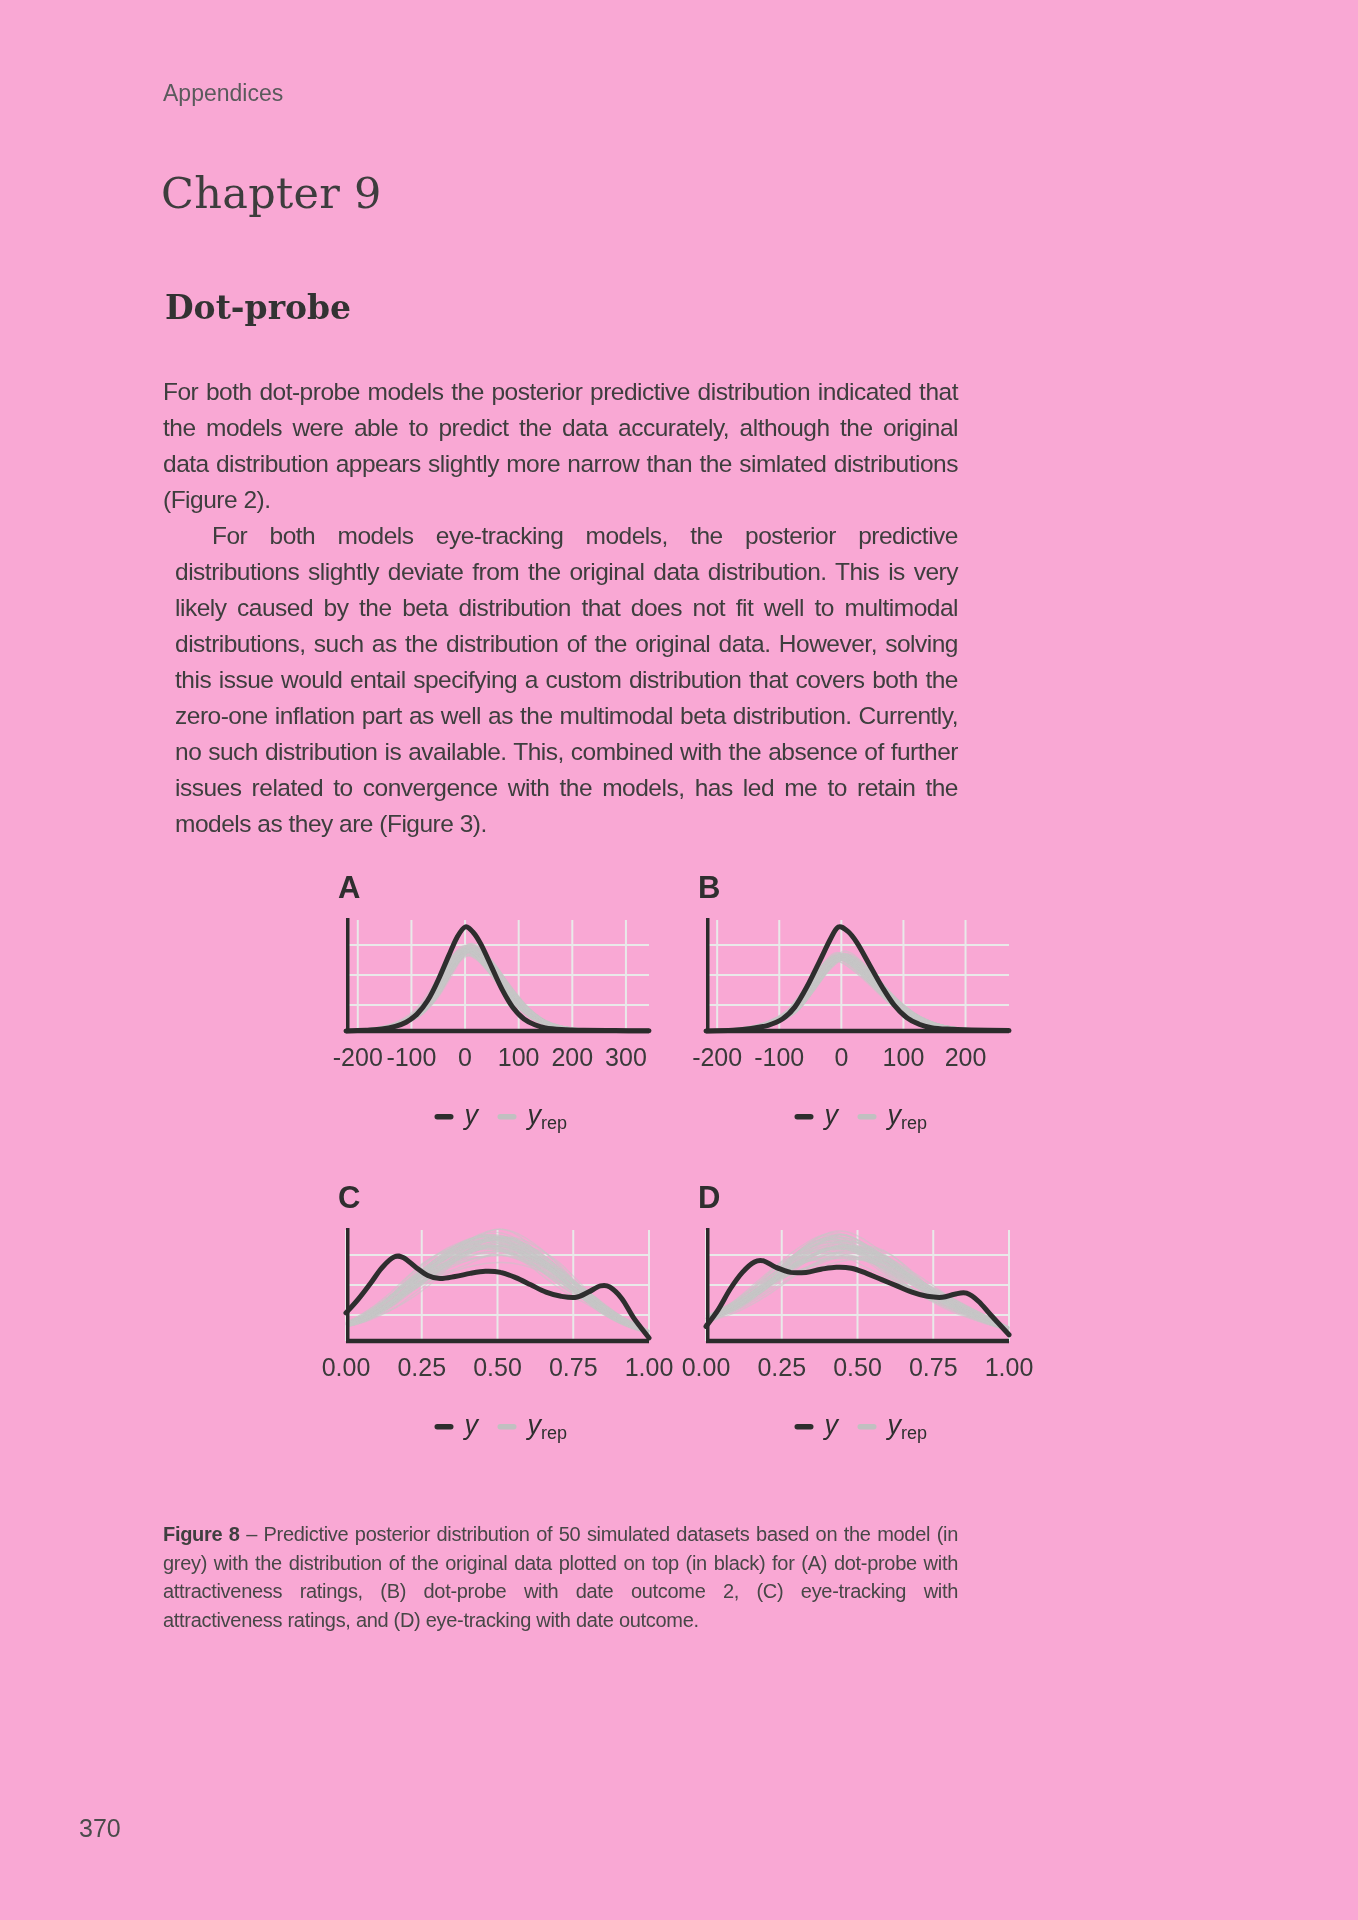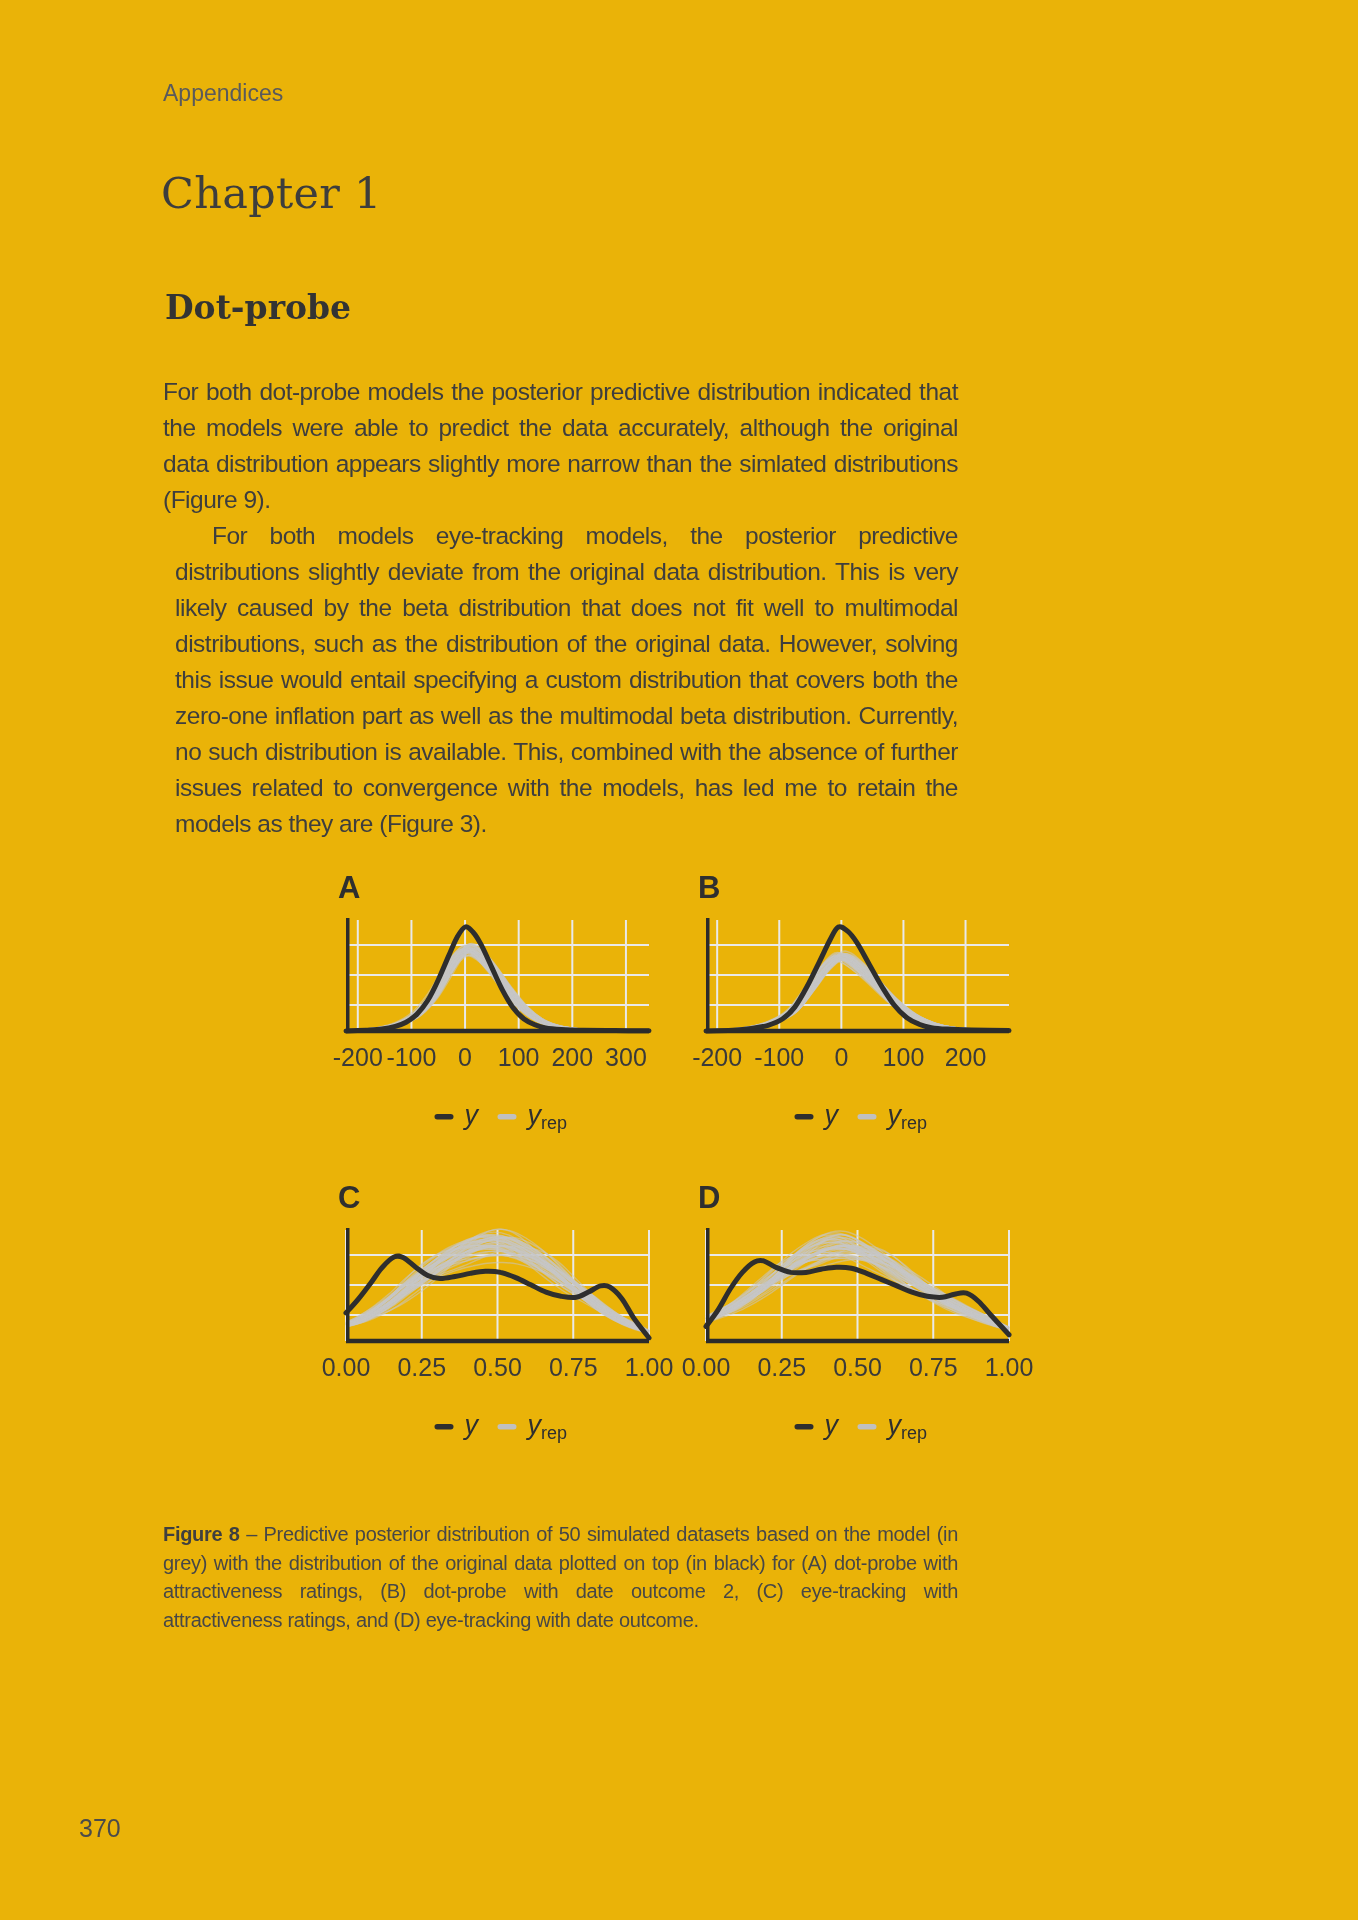--- a/index.html
+++ b/index.html
@@ -1,16 +1,16 @@
 <!DOCTYPE html>
 <html><head>
 <meta charset="utf-8">
 <style>
   html,body{margin:0;padding:0;background:#ffffff;}
-  .page{position:relative;width:1358px;height:1920px;background:#eab308;overflow:hidden;
+  .page{position:relative;width:1358px;height:1920px;background:#f9a8d4;overflow:hidden;
         font-family:"Liberation Sans",sans-serif;color:#3e3e3e;}
   .running-header{position:absolute;left:163px;top:80px;font-size:23px;color:#5a5a5c;}
   .chapter-title{position:absolute;left:161px;top:168px;margin:0;
         font-family:"DejaVu Serif","Liberation Serif",serif;font-weight:500;
         font-size:43px;color:#3d3d3d;letter-spacing:.3px;}
   .section-title{position:absolute;left:161px;top:284px;margin:4px;
         font-family:"DejaVu Serif","Liberation Serif",serif;font-weight:700;
         font-size:33px;color:#333333;}
   .subsection-title{position:absolute;left:161px;top:330px;margin:0;
         font-family:"DejaVu Serif","Liberation Serif",serif;font-weight:700;font-style:italic;
@@ -29,25 +29,25 @@
   .figure-caption strong{color:#3f3f3f;}
   .page-number{position:absolute;left:79px;top:1814px;font-size:25px;color:#4b4b4b;}
 </style>
 </head>
 <body>
 
 <div class="page">
 
   <div class="running-header">Appendices</div>
 
-  <h1 class="chapter-title">Chapter 1</h1>
+  <h1 class="chapter-title">Chapter 9</h1>
   <h2 class="section-title">Dot-probe</h2>
 
   <div class="body-text">
-    <p>For both dot-probe models the posterior predictive distribution indicated that the models were able to predict the data accurately, although the original data distribution appears slightly more narrow than the simlated distributions (Figure 9).</p>
+    <p>For both dot-probe models the posterior predictive distribution indicated that the models were able to predict the data accurately, although the original data distribution appears slightly more narrow than the simlated distributions (Figure 2).</p>
     <p>For both models eye-tracking models, the posterior predictive distributions slightly deviate from the original data distribution. This is very likely caused by the beta distribution that does not fit well to multimodal distributions, such as the distribution of the original data. However, solving this issue would entail specifying a custom distribution that covers both the zero-one inflation part as well as the multimodal beta distribution. Currently, no such distribution is available. This, combined with the absence of further issues related to convergence with the models, has led me to retain the models as they are (Figure 3).</p>
   </div>
 
   <div>
     <svg class="panel panel-a" width="404" height="270" viewBox="0 0 404 270">
         <line x1="59.79823008849557" y1="50" x2="59.79823008849557" y2="161" stroke="#e9e9e9" stroke-width="2"></line>
         <line x1="113.42654867256637" y1="50" x2="113.42654867256637" y2="161" stroke="#e9e9e9" stroke-width="2"></line>
         <line x1="167.05486725663718" y1="50" x2="167.05486725663718" y2="161" stroke="#e9e9e9" stroke-width="2"></line>
         <line x1="220.68318584070798" y1="50" x2="220.68318584070798" y2="161" stroke="#e9e9e9" stroke-width="2"></line>
         <line x1="274.3115044247787" y1="50" x2="274.3115044247787" y2="161" stroke="#e9e9e9" stroke-width="2"></line>

